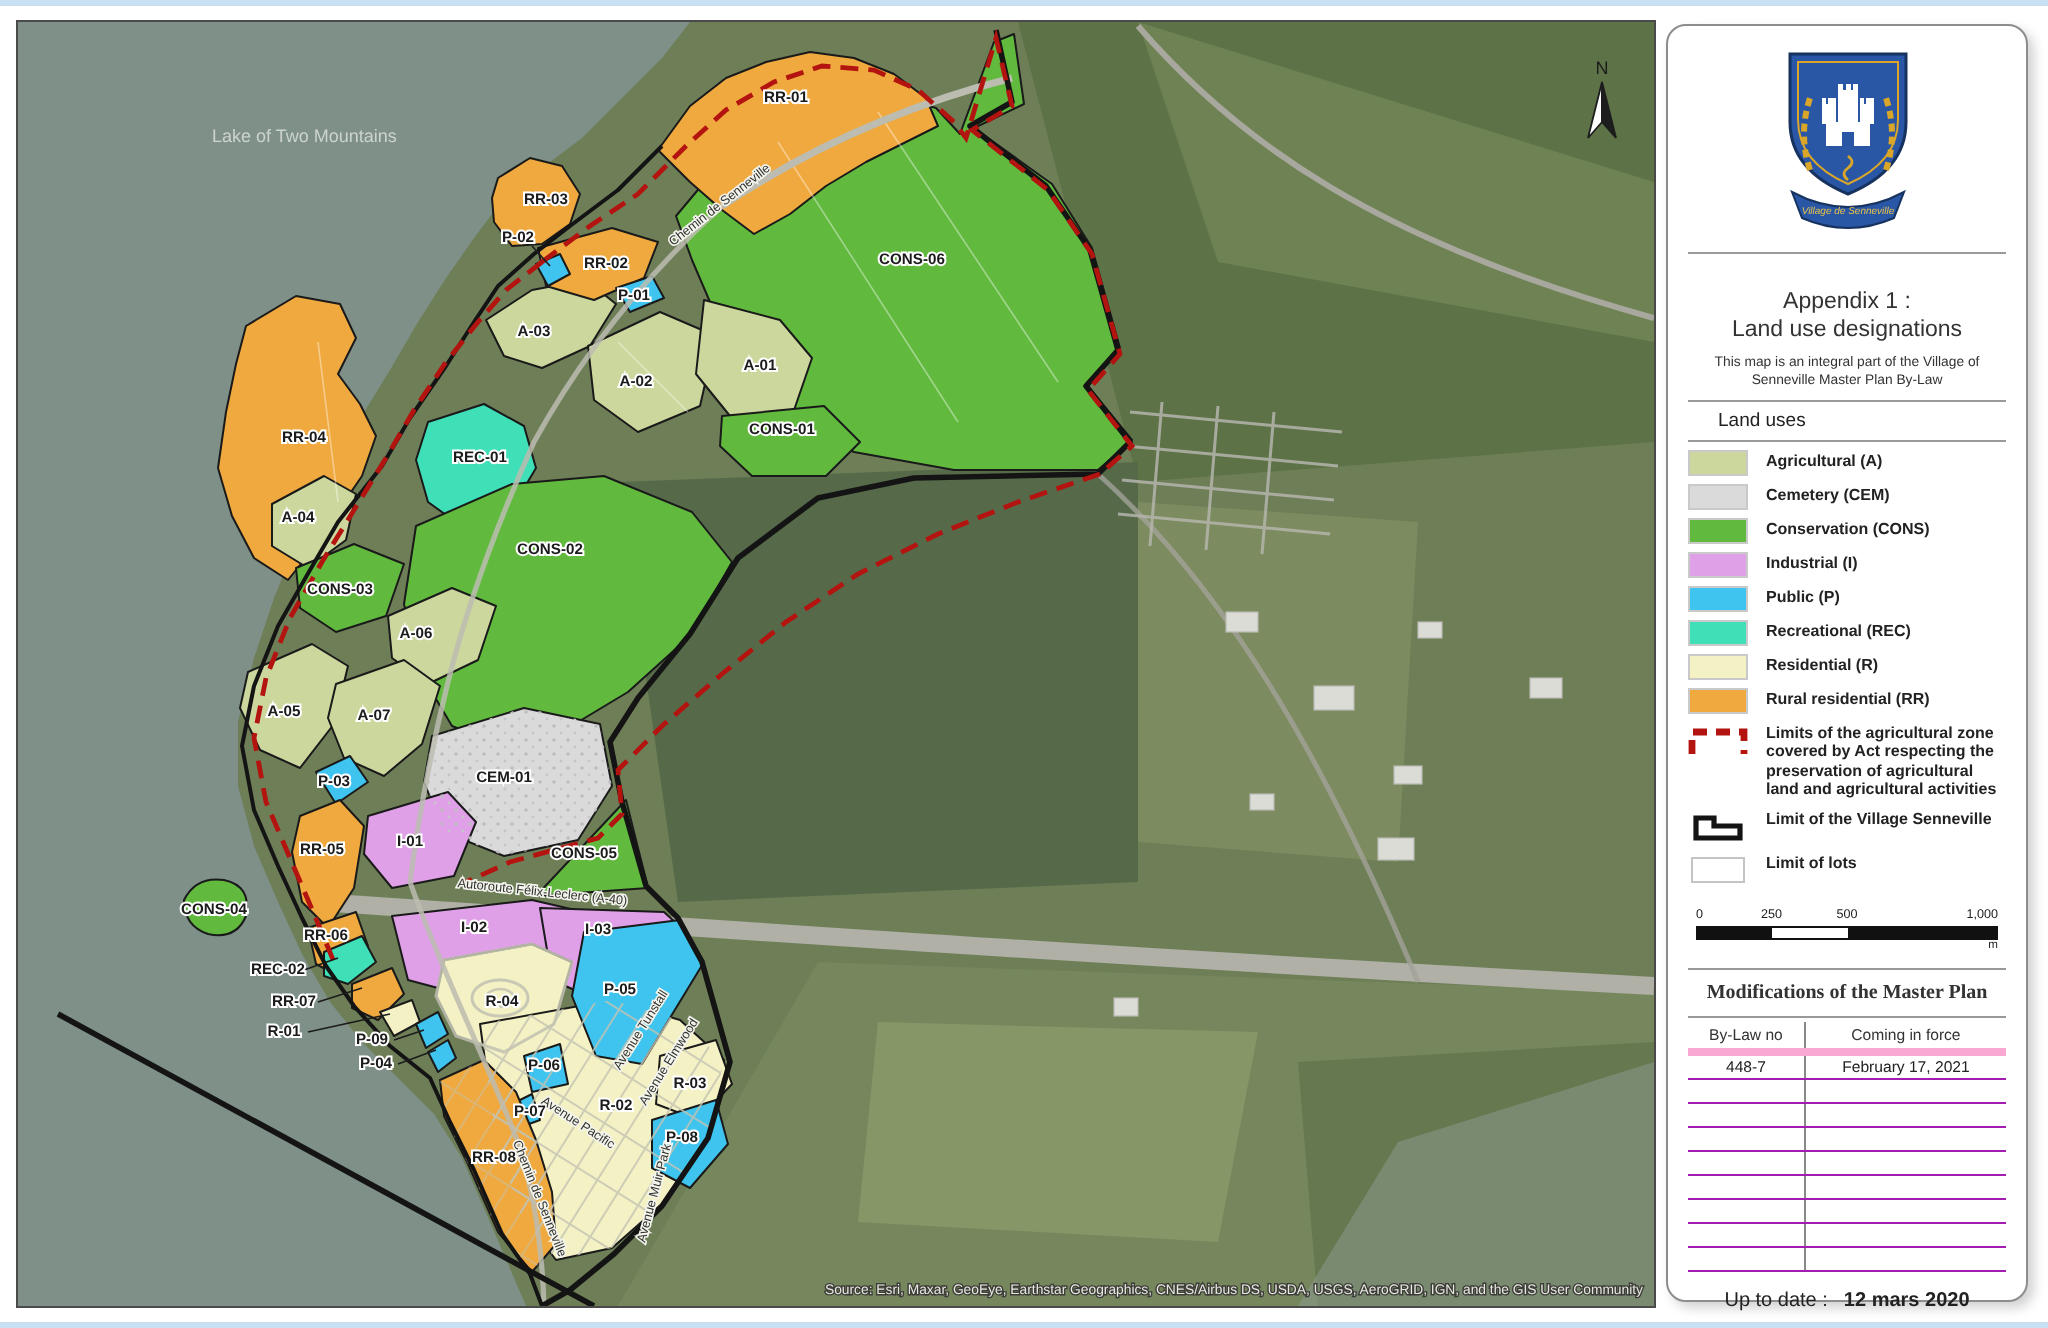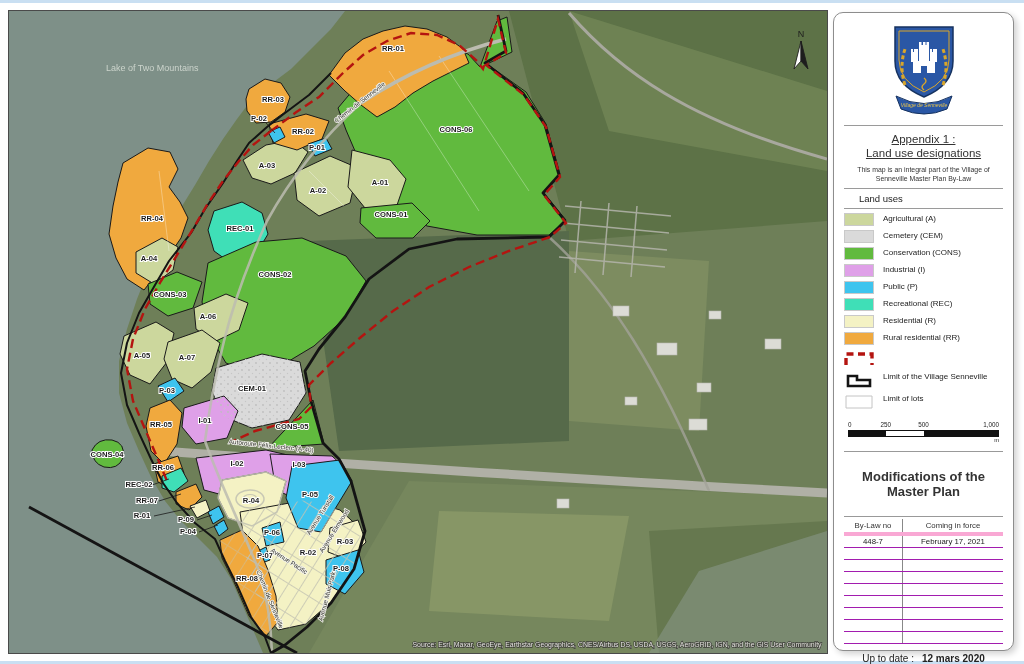--- a/index.html
+++ b/index.html
@@ -26,39 +26,39 @@
   .nlabel{font-family:"Liberation Sans",sans-serif;font-size:9px;fill:#1d1d1d;text-anchor:middle;}
 
   
   .panel{
     position:absolute;left:833px;top:12px;width:181px;height:639px;
     background:#fff;border:1px solid #8d8d8d;border-radius:10px;
     box-sizing:border-box;padding:8px 10px 5px;box-shadow:3px 3px 6px rgba(0,0,0,.18);
   }
   .panel hr{border:none;border-top:1px solid #9a9a9a;margin:4px 0;}
   .crest-wrap{text-align:center;margin:2px 0 4px;}
-  .panel-title{text-align:center;font-size:11.5px;color:#333;line-height:1.25;margin-top:6px;text-decoration:underline;}
+  .panel-title{text-align:center;font-size:11.5px;color:#333;line-height:1.25;margin-top:17px;}
   .panel-subtitle{text-align:center;font-size:6.9px;color:#333;line-height:1.3;margin:5px 4px 2px;}
   .landuses-head{font-size:9.5px;font-weight:normal;color:#222;margin:2px 15px;}
   .legend{margin-top:2px;}
   .legend-row{display:flex;align-items:flex-start;gap:9px;margin:4px 0;}
   .swatch{width:30px;height:13px;flex:0 0 30px;border:1px solid #c9c9c9;box-sizing:border-box;}
   .swatch-svg{flex:0 0 30px;}
-  .legend-label{font-size:8px;color:#222;line-height:1.2;padding-top:1px;}
+  .legend-label{font-size:8px;color:#222;line-height:1.2;padding-top:1px;font-weight:bold;}
 
   .scalebar{margin:10px 4px 4px;}
   .scale-ticks{position:relative;height:9px;font-size:6.3px;color:#222;}
   .scale-ticks span{position:absolute;top:0;}
   .scale-line{position:relative;height:5px;border:1px solid #111;display:flex;}
   .scale-seg{height:100%;}
   .scale-unit{text-align:right;font-size:5.8px;color:#222;}
 
   .mods{margin-top:8px;}
-  .mods-title{font-size:13px;font-weight:bold;text-align:center;color:#333;
-    border-top:1px solid #999;border-bottom:1px solid #999;padding:17px 0;}
+  .mods-title{font-size:10px;font-weight:bold;text-align:center;color:#333;
+    border-top:1px solid #999;border-bottom:1px solid #999;padding:6px 0;font-family:Liberation Serif, serif;}
   table.mods-table{width:100%;border-collapse:collapse;margin-top:2px;}
   table.mods-table th{font-size:7.8px;font-weight:normal;color:#333;
     border-bottom:4px solid #f9a8d4;padding:2px 0;}
   table.mods-table td{font-size:7.8px;color:#222;text-align:center;
     border-bottom:1px solid #a21caf;height:9px;padding:1px 0;}
   table.mods-table th:first-child,table.mods-table td:first-child{border-right:1px solid #888;}
   .uptodate{margin-top:9px;text-align:center;font-size:10px;color:#222;}
   .uptodate b{font-weight:bold;margin-left:8px;}
   .banner-text{font-size:5px;font-style:italic;fill:#e8c34a;text-anchor:middle;}
 </style>
@@ -342,20 +342,21 @@
         <div class="legend-label">Residential (R)</div>
       </div>
       <div class="legend-row">
         <div class="swatch" style="background: rgb(240, 169, 62);"></div>
         <div class="legend-label">Rural residential (RR)</div>
       </div>
       <div class="legend-row">
         <svg width="30" height="18" class="swatch-svg">
           <path d="M2,16 L2,5 L28,5 L28,16" stroke="#b41410" stroke-width="3.4" stroke-dasharray="7 4.5" fill="none"></path>
         </svg>
+        <div class="legend-label">Limits of the agricultural zone covered by Act respecting the preservation of agricultural land and agricultural activities</div>
       </div>
       <div class="legend-row">
         <svg width="30" height="18" class="swatch-svg">
           <path d="M4,15 L4,5 L13,5 L13,9 L26,9 L26,15 Z" stroke="#141414" stroke-width="2.6" fill="none" stroke-linejoin="miter"></path>
         </svg>
         <div class="legend-label">Limit of the Village Senneville</div>
       </div>
       <div class="legend-row">
         <svg width="30" height="18" class="swatch-svg">
           <path d="M2,3 L28,3 L28,15 L2,15 Z" stroke="#c4c4c4" stroke-width="1" fill="#ffffff"></path>

